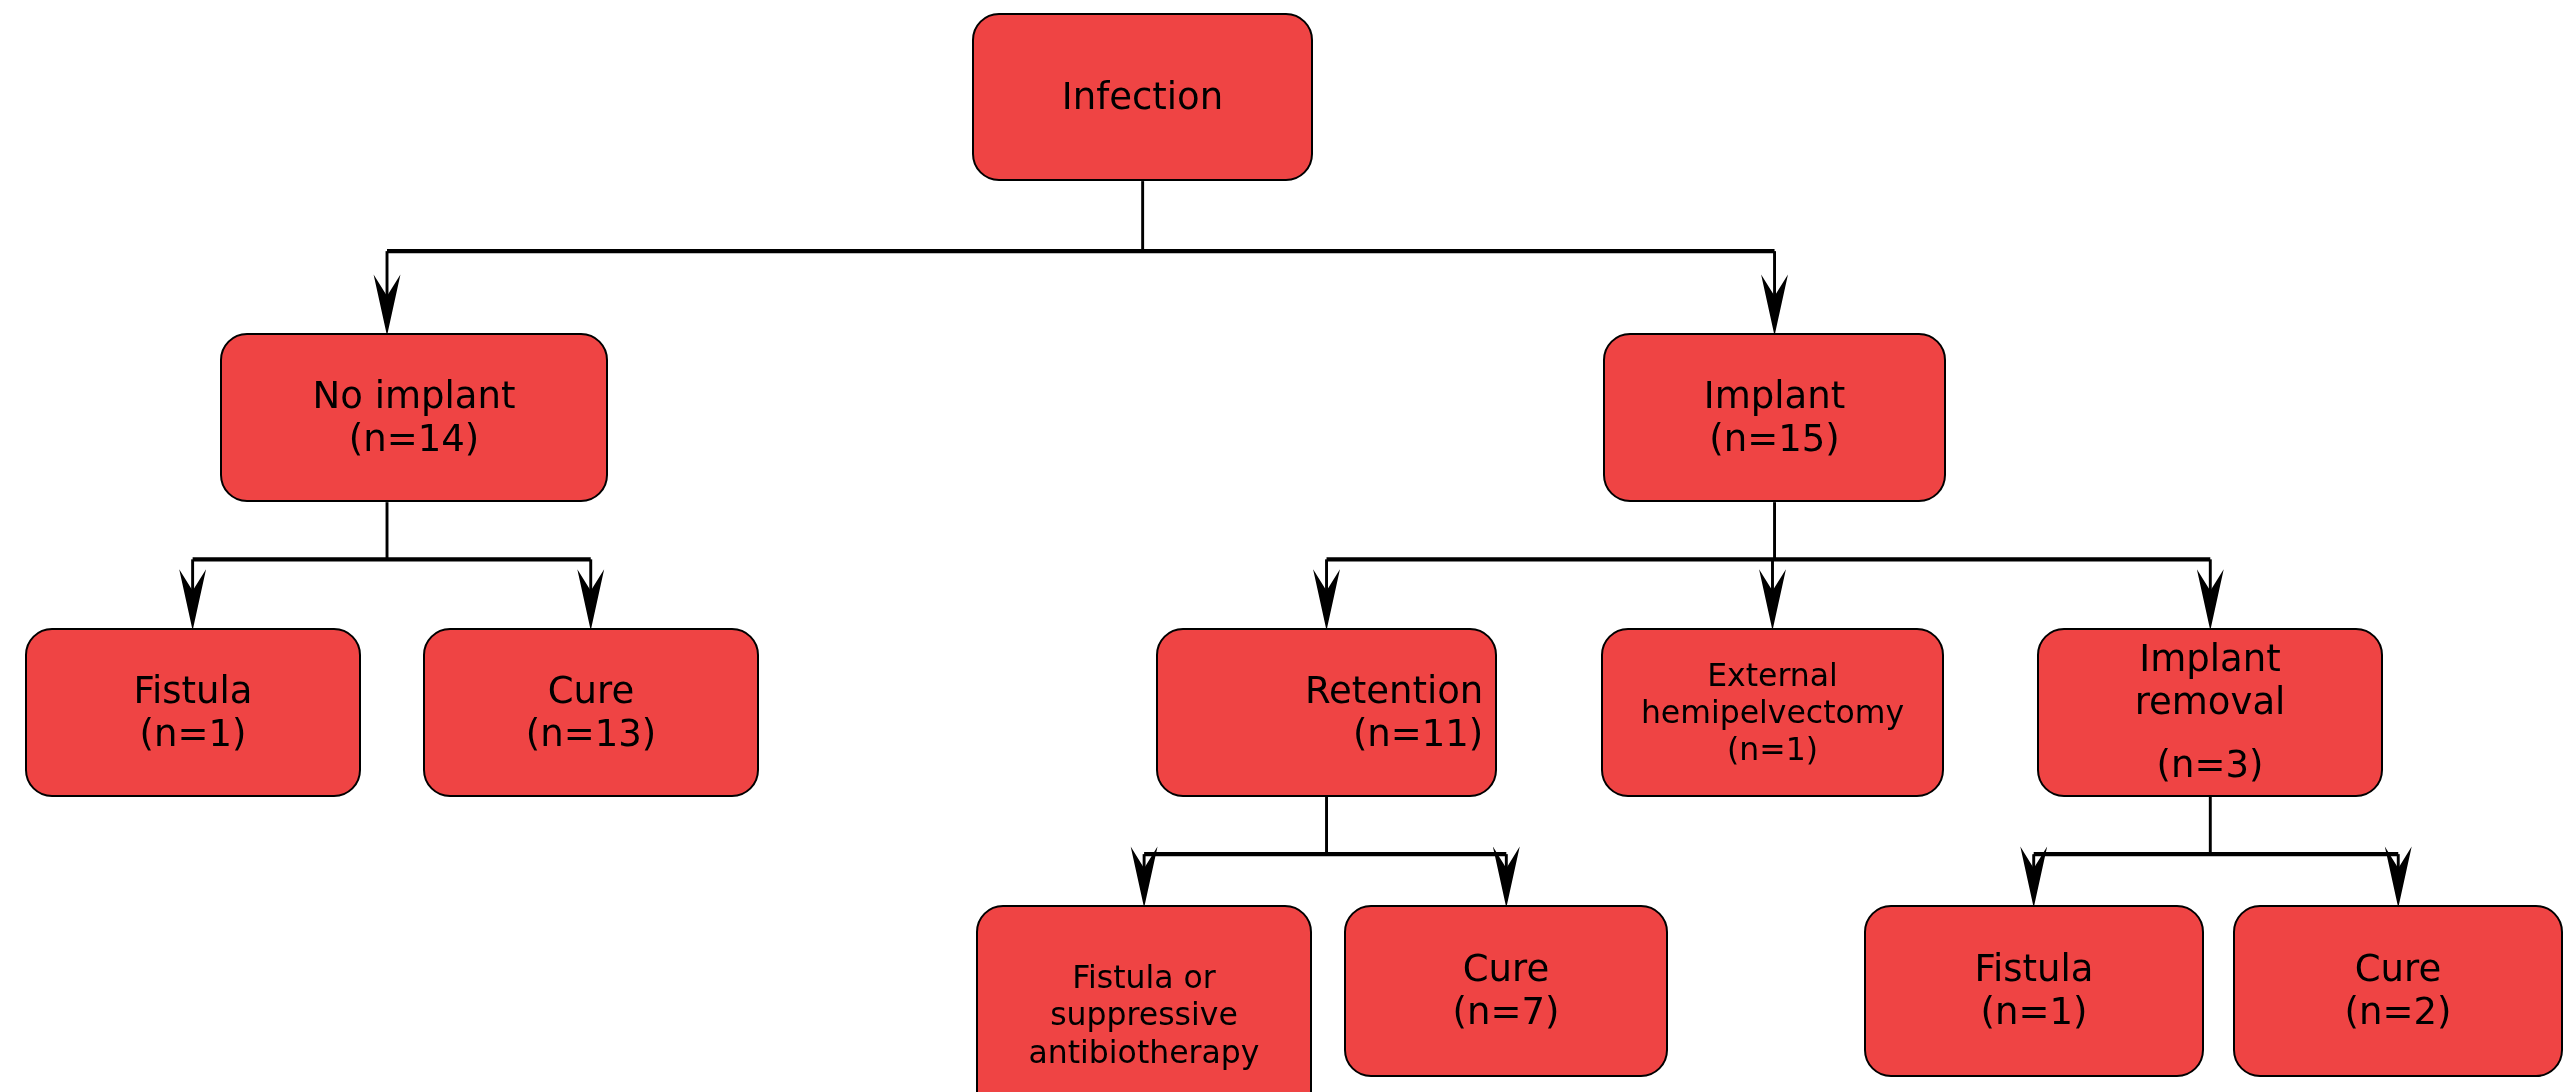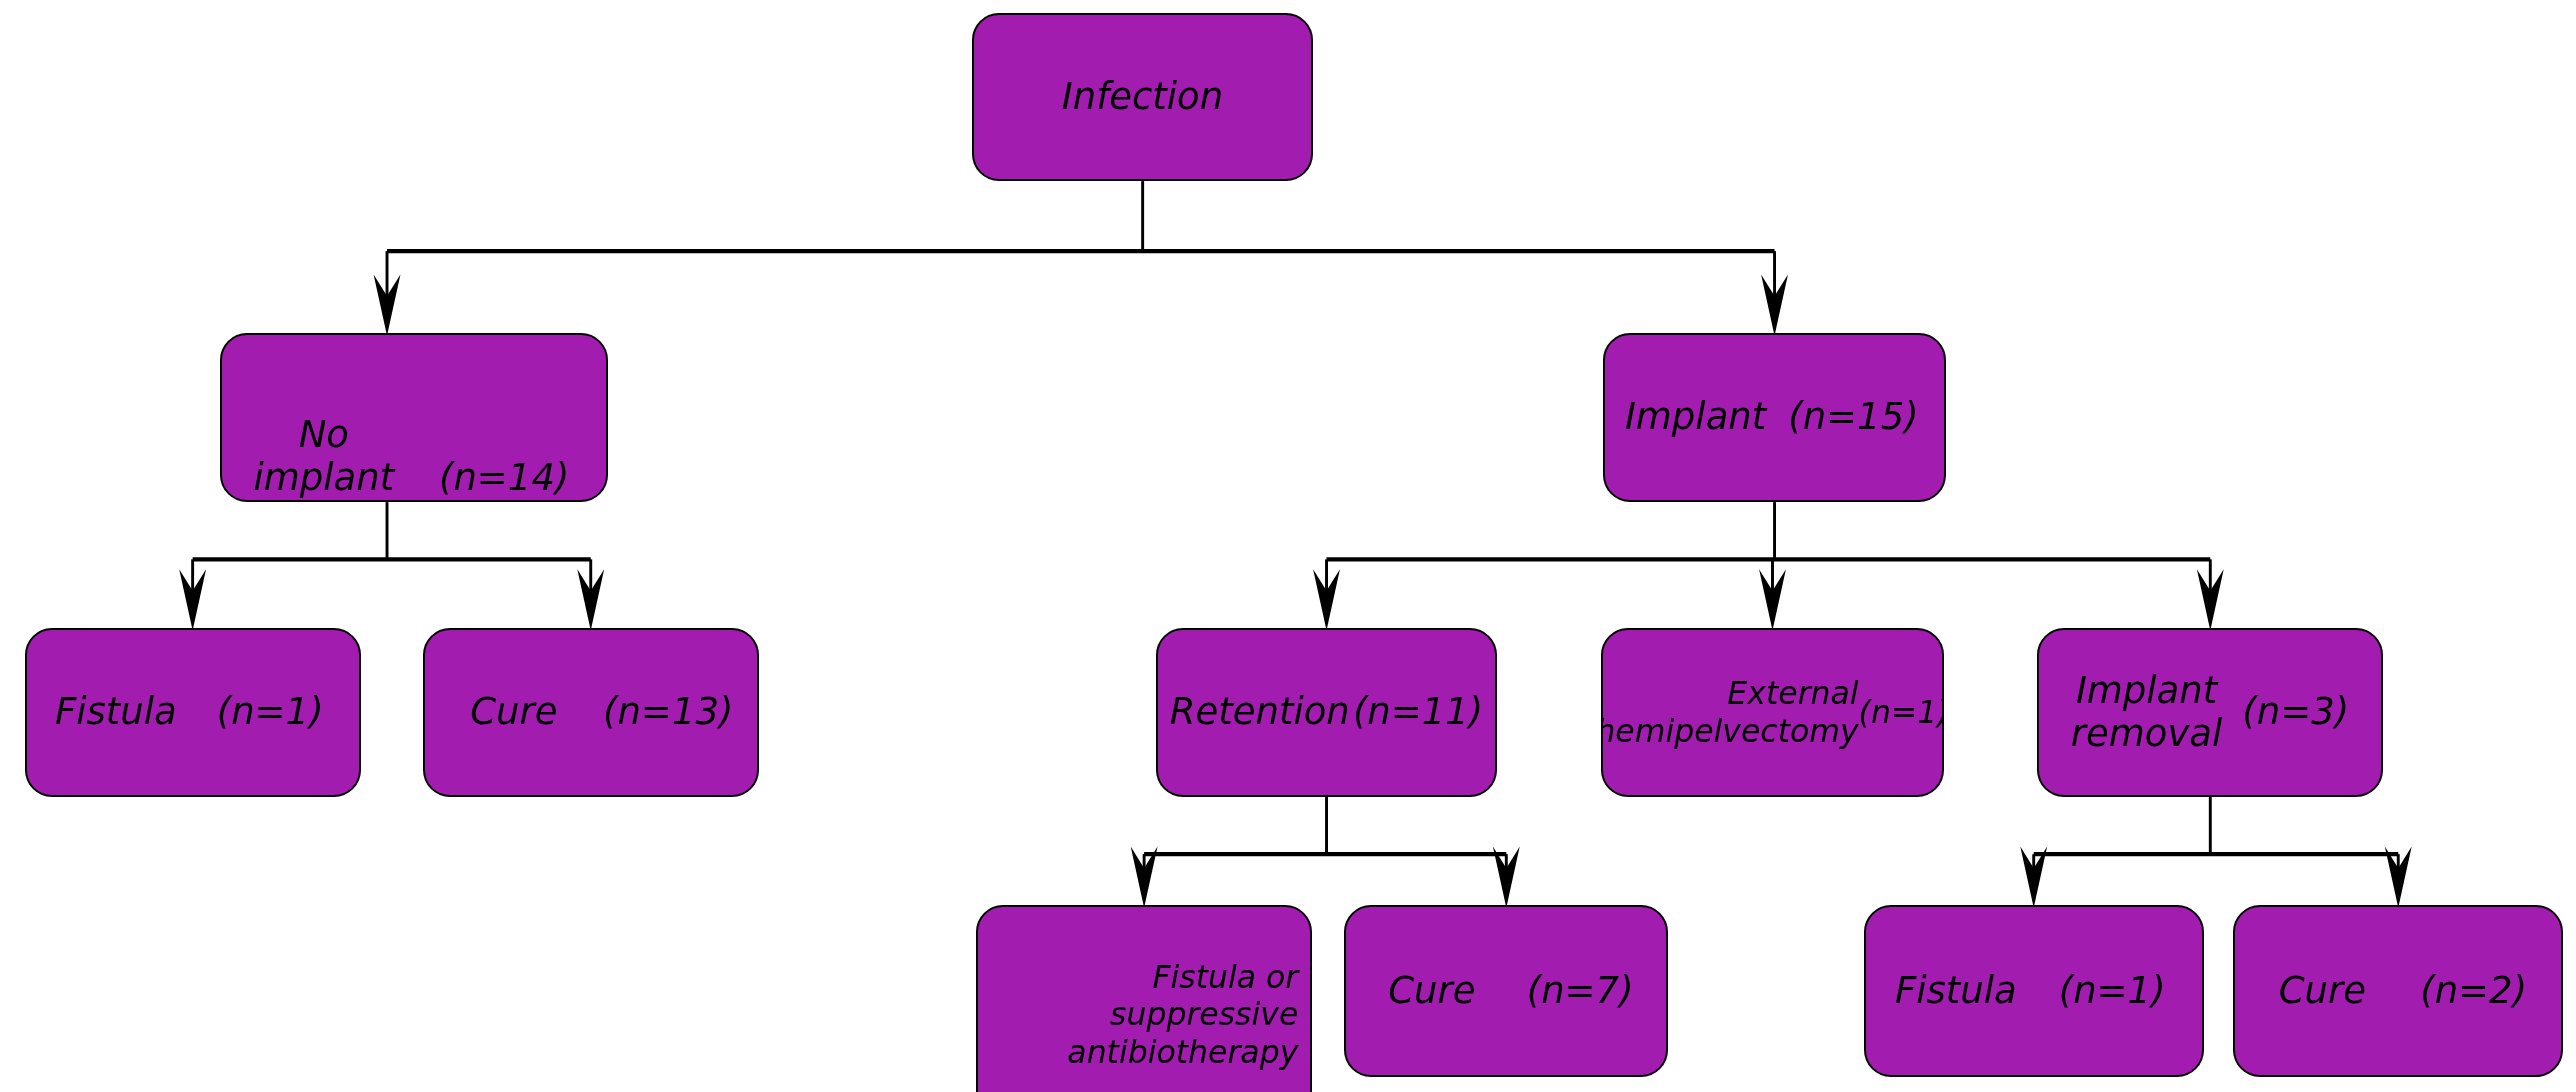--- a/index.html
+++ b/index.html
@@ -34,43 +34,41 @@
     stroke: #000000;
     stroke-width: 7;
   }
   .wires polygon.head {
     fill: #000000;
     stroke: none;
   }
   .node {
     position: absolute;
     box-sizing: border-box;
-    background: #a21caf;
+    background: #ef4444;
     border: 2.9px solid #000000;
     border-radius: 27px;
     display: flex;
-    flex-direction: row;
+    flex-direction: column;
     align-items: center;
     justify-content: center;
     text-align: center;
     color: #000000;
     font-size: 37px;
     line-height: 1.16;
     overflow: hidden;
     padding: 0 11.7px;
-    font-style: italic;
   }
   .node .lbl, .node .cnt {
     display: block;
     width: 100%;
   }
   .node--small {
     font-size: 31.5px;
     line-height: 1.18;
-    text-align: right;
   }
   .node--narrow {
     padding: 0 46px;
     gap: 20px;
   }
 </style>
 </head>
 <body>
 
 <div class="canvas">

